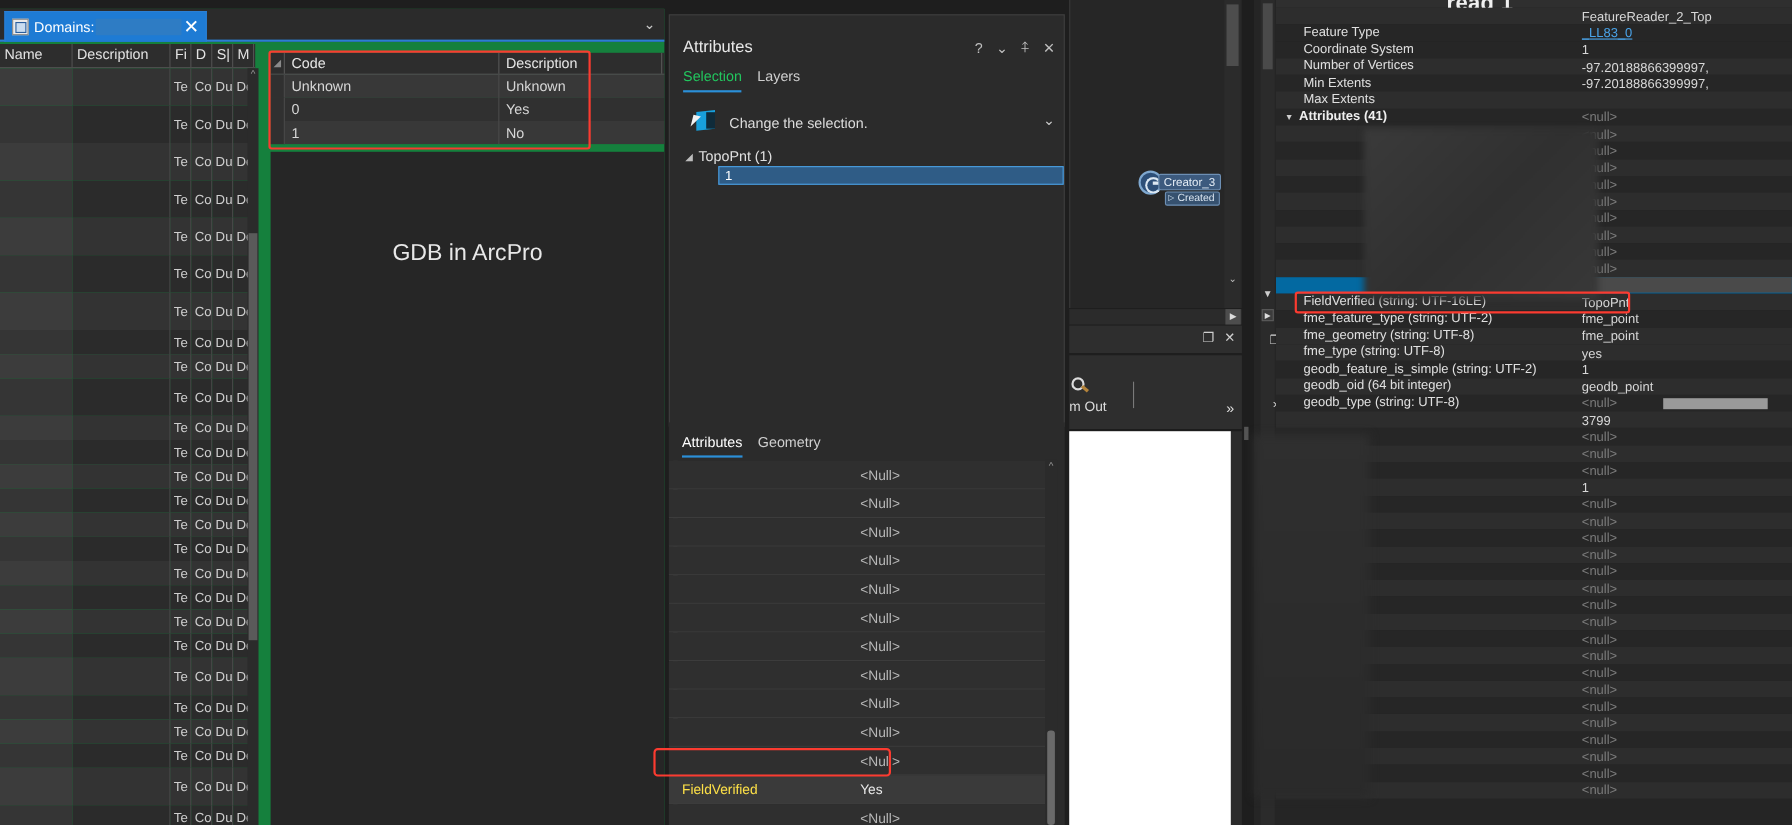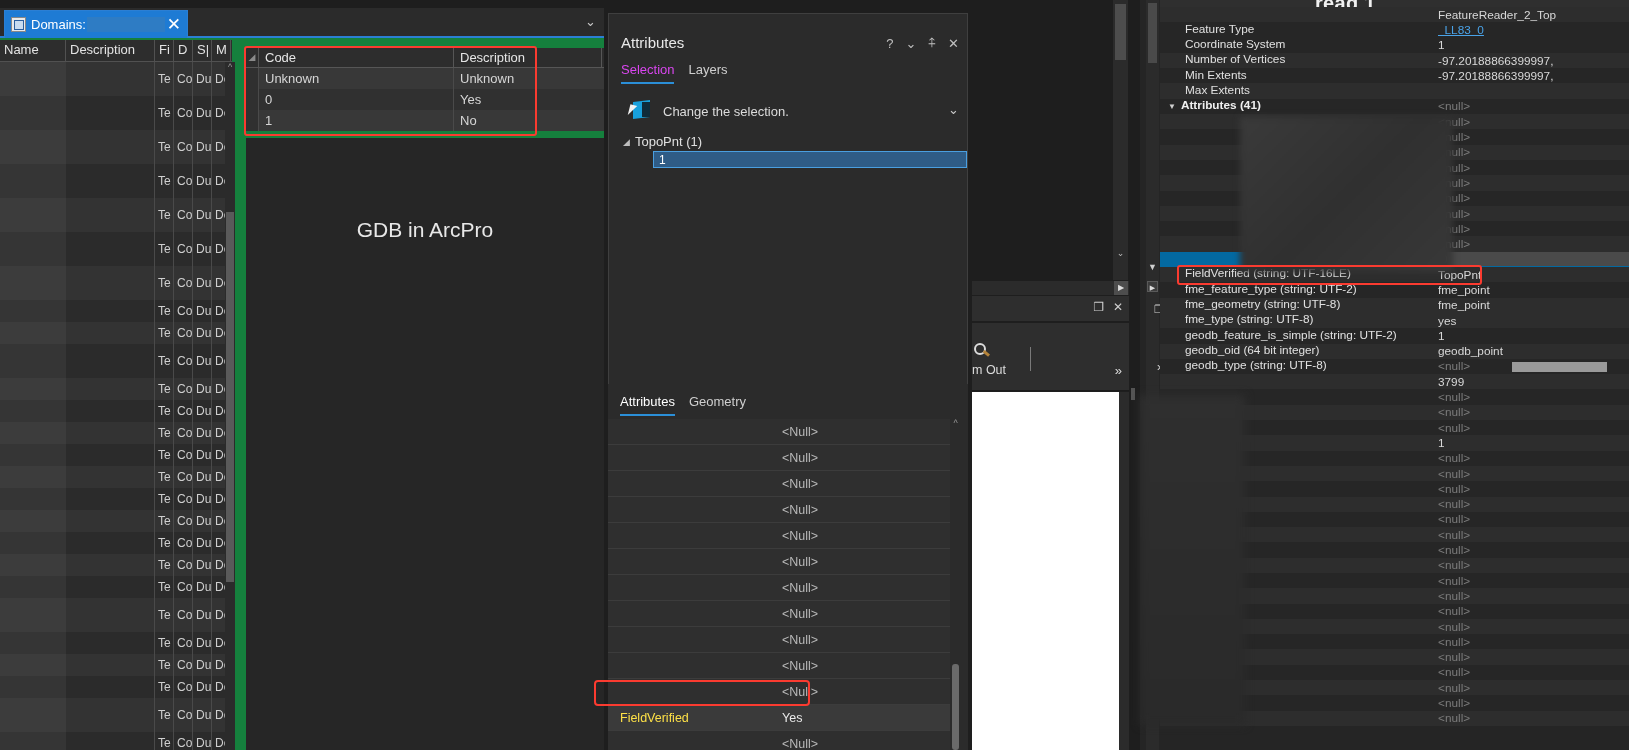--- a/index.html
+++ b/index.html
@@ -75,21 +75,21 @@
       font-size:21px; color:#e8e8e8; }
 
   
   #attr-pane { left:608px; top:13px; width:360px; height:375px; background:#2b2b2b;
       border:1px solid #3f3f3f; }
   #attr-title { position:absolute; left:12px; top:20px; font-size:15px; color:#e8e8e8; }
   #attr-tools { position:absolute; right:8px; top:21px; display:flex; gap:12px;
       font-size:13px; color:#c0c0c0; align-items:center; }
   #attr-tabs { position:absolute; left:12px; top:48px; display:flex; gap:14px; font-size:13px; }
   #attr-tabs .tab { padding-bottom:5px; color:#cfcfcf; }
-  #attr-tabs .tab.active { color:#d946ef; border-bottom:2px solid #2b8fd8; }
+  #attr-tabs .tab.active { color:#22c55e; border-bottom:2px solid #2b8fd8; }
   #change-sel { position:absolute; left:20px; top:84px; width:330px; height:26px;
       display:flex; align-items:center; }
   #change-sel .selicon { width:24px; height:20px; position:relative; margin-right:10px; }
   #change-sel .selicon .sq { position:absolute; left:4px; top:0; width:17px; height:17px;
       background:#18a0dc; transform:skewY(-6deg); }
   #change-sel .selicon .sq2 { position:absolute; left:13px; top:1px; width:8px; height:15px;
       background:#0f2b3a; }
   #change-sel .selicon .cursor { position:absolute; left:0; top:4px; width:0; height:0;
       border-left:7px solid #f2f2f2; border-bottom:11px solid transparent; transform:rotate(14deg); }
   #change-sel .txt { font-size:13px; color:#dcdcdc; }
@@ -570,20 +570,32 @@
           <div class="v">&lt;Null&gt;</div>
         </div>
       </div>
     <div id="ab-highlight"></div>
   </div>
   <div id="ab-sb" class="abs">
     <div class="up">^</div>
     <div class="thumb"></div>
   </div>
 
+  <div id="ws-canvas" class="abs nosel">
+    <div id="node">
+      <span class="circ">
+          <span class="arw"></span>
+        </span>
+      <span class="lbl">Creator_3</span>
+      <span class="port">
+        <span class="tri">▷</span>
+        <span>Created</span>
+      </span>
+    </div>
+  </div>
   <div id="ws-vsb" class="abs">
     <div class="thumb"></div>
     <div class="dn">⌄</div>
   </div>
   <div id="ws-hsb" class="abs">
     <div class="rt">▶</div>
   </div>
 
   <div id="ws-panelhdr" class="abs">
     <div class="icons">

